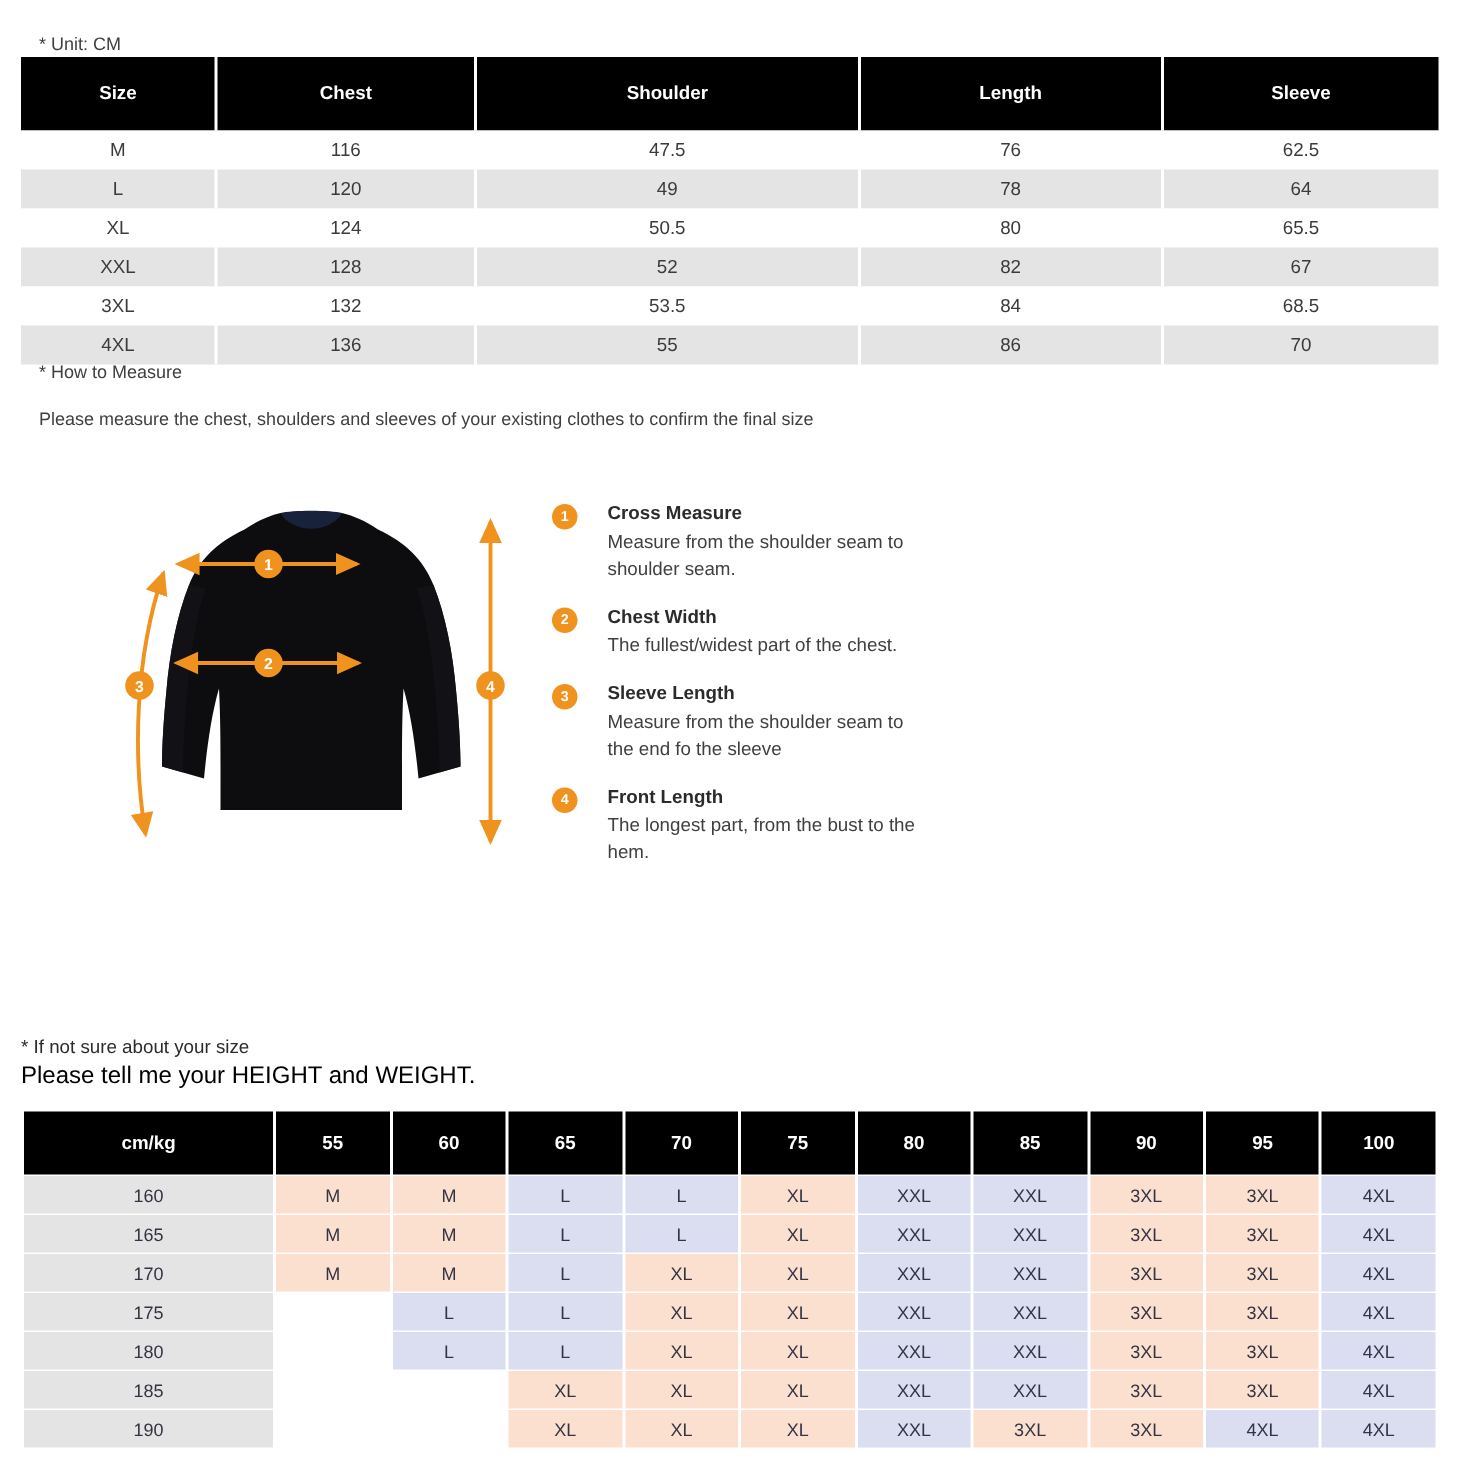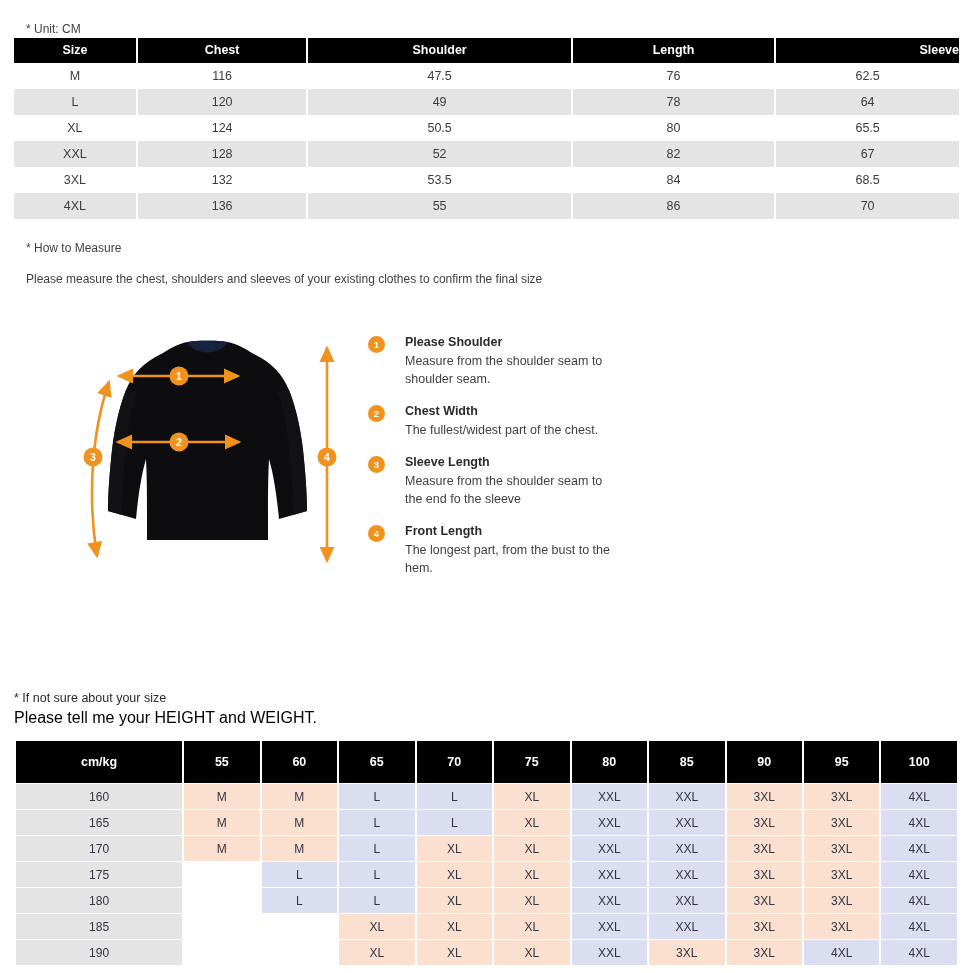--- a/index.html
+++ b/index.html
@@ -37,25 +37,25 @@
     border-collapse: collapse;
     table-layout: fixed;
   }
   .spec-table th {
     background: #000000;
     color: #ffffff;
     font-size: 12.5px;
     font-weight: bold;
     height: 25px;
     line-height: 25px;
-    padding: 0;
+    padding: 12px;
     text-align: center;
     border-right: 2px solid #ffffff;
   }
-  .spec-table th:last-child { border-right: none; text-align: right; }
+  .spec-table th:last-child { border-right: none; }
   .spec-table td {
     font-size: 12.5px;
     height: 26px;
     line-height: 26px;
     padding: 0;
     text-align: center;
     border-right: 2px solid #ffffff;
     color: #3b3b3b;
   }
   .spec-table td:last-child { border-right: none; }
@@ -287,21 +287,21 @@
     </g>
     <g>
       <circle cx="252" cy="129" r="9.5" fill="#f0921e"></circle>
       <text x="252" y="133" text-anchor="middle" font-size="10.5" font-weight="bold" font-family="Liberation Sans, sans-serif" fill="#ffffff">4</text>
     </g>
   </svg>
 
   <div class="legend" id="legend-list">
       <div class="legend-item">
         <div class="legend-badge">1</div>
-        <div class="legend-title">Please Shoulder</div>
+        <div class="legend-title">Cross Measure</div>
         <div class="legend-desc">Measure from the shoulder seam to shoulder seam.</div>
       </div>
       <div class="legend-item">
         <div class="legend-badge">2</div>
         <div class="legend-title">Chest Width</div>
         <div class="legend-desc">The fullest/widest part of the chest.</div>
       </div>
       <div class="legend-item">
         <div class="legend-badge">3</div>
         <div class="legend-title">Sleeve Length</div>

